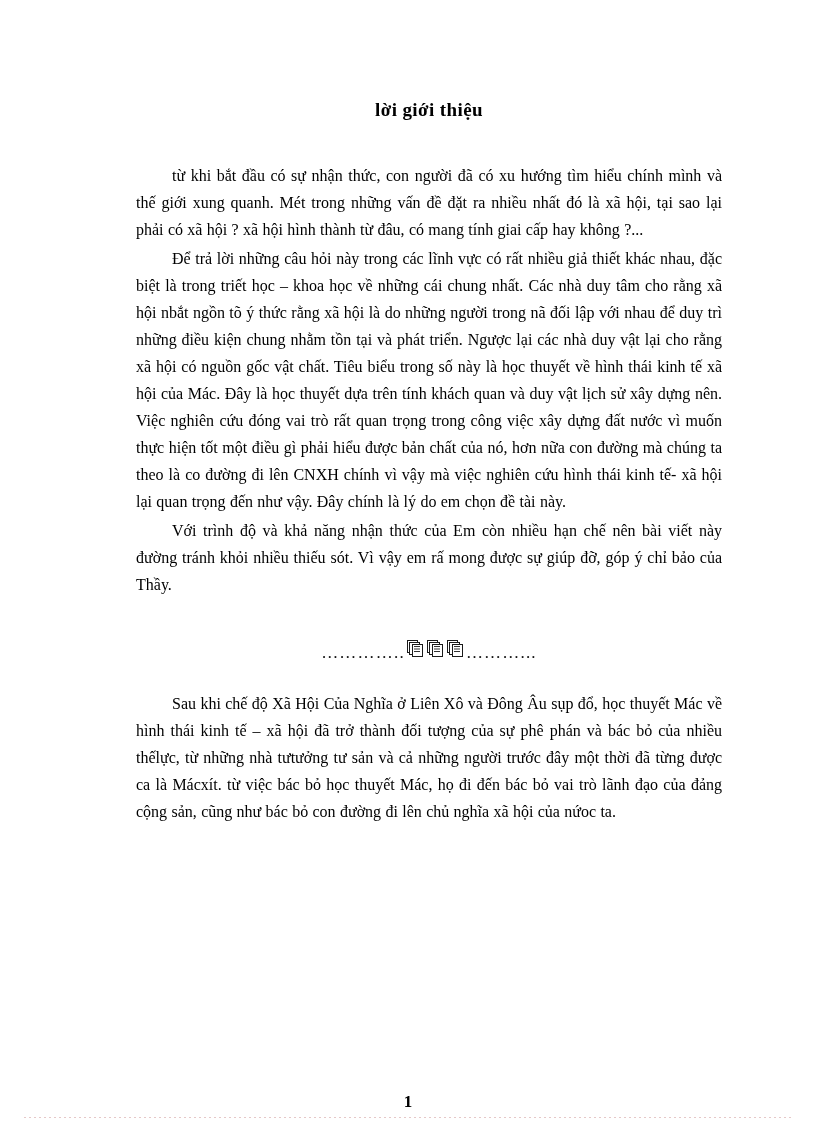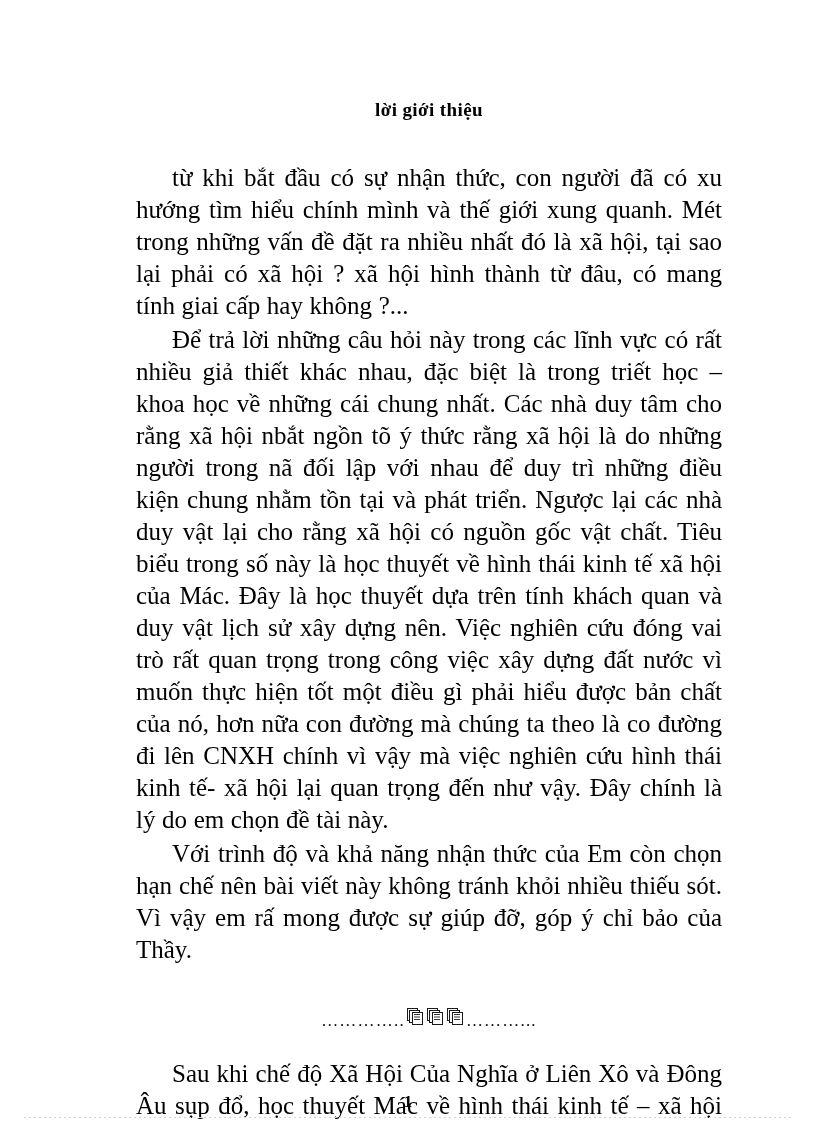--- a/index.html
+++ b/index.html
@@ -34,22 +34,22 @@
     text-align: center;
     letter-spacing: 0.4px;
     line-height: 28px;
     margin: 0;
   }
   .heading-intro {
     margin-bottom: 0;
     padding-bottom: 0;
   }
   .para {
-    font-size: 25px;
-    line-height: 32px;
+    font-size: 16px;
+    line-height: 27px;
     text-align: justify;
     text-justify: inter-word;
     text-indent: 36px;
     margin: 0;
     word-spacing: 0.35px;
   }
   .gap-title-body { height: 38px; }
   .gap-para { height: 2px; }
   .gap-before-second-heading { height: 24px; }
   .gap-after-separator { height: 30px; }
@@ -139,21 +139,21 @@
     <div class="gap-title-body"></div>
 
     <p class="para">từ khi bắt đầu có sự nhận thức, con người đã có xu hướng tìm hiểu chính mình và thế giới xung quanh. Mét trong những vấn đề đặt ra nhiều nhất đó là xã hội, tại sao lại phải có xã hội ? xã hội hình thành từ đâu, có mang tính giai cấp hay không ?...</p>
 
     <div class="gap-para"></div>
 
     <p class="para">Để trả lời những câu hỏi này trong các lĩnh vực có rất nhiều giả thiết khác nhau, đặc biệt là trong triết học – khoa học về những cái chung nhất. Các nhà duy tâm cho rằng xã hội nbắt ngồn tõ ý thức rằng xã hội là do những người trong nã đối lập với nhau để duy trì những điều kiện chung nhằm tồn tại và phát triển. Ngược lại các nhà duy vật lại cho rằng xã hội có nguồn gốc vật chất. Tiêu biểu trong số này là học thuyết về hình thái kinh tế xã hội của Mác. Đây là học thuyết dựa trên tính khách quan và duy vật lịch sử xây dựng nên. Việc nghiên cứu đóng vai trò rất quan trọng trong công việc xây dựng đất nước vì muốn thực hiện tốt một điều gì phải hiểu được bản chất của nó, hơn nữa con đường mà chúng ta theo là co đường đi lên CNXH chính vì vậy mà việc nghiên cứu hình thái kinh tế- xã hội lại quan trọng đến như vậy. Đây chính là lý do em chọn đề tài này.</p>
 
     <div class="gap-para"></div>
 
-    <p class="para">Với trình độ và khả năng nhận thức của Em còn chọn hạn chế nên bài viết này không tránh khỏi nhiều thiếu sót. Vì vậy em rấ mong được sự giúp đỡ, góp ý chỉ bảo của Thầy.</p>
+    <p class="para">Với trình độ và khả năng nhận thức của Em còn nhiều hạn chế nên bài viết này đường tránh khỏi nhiều thiếu sót. Vì vậy em rấ mong được sự giúp đỡ, góp ý chỉ bảo của Thầy.</p>
 
     <div class="gap-before-second-heading"></div>
 
 
     <div class="separator">
       <span class="sep-dots">…………..</span>
       <span class="sep-glyphs">
         <span class="pages-icon">
           <i class="p3"></i>
             <i class="p2"></i>

